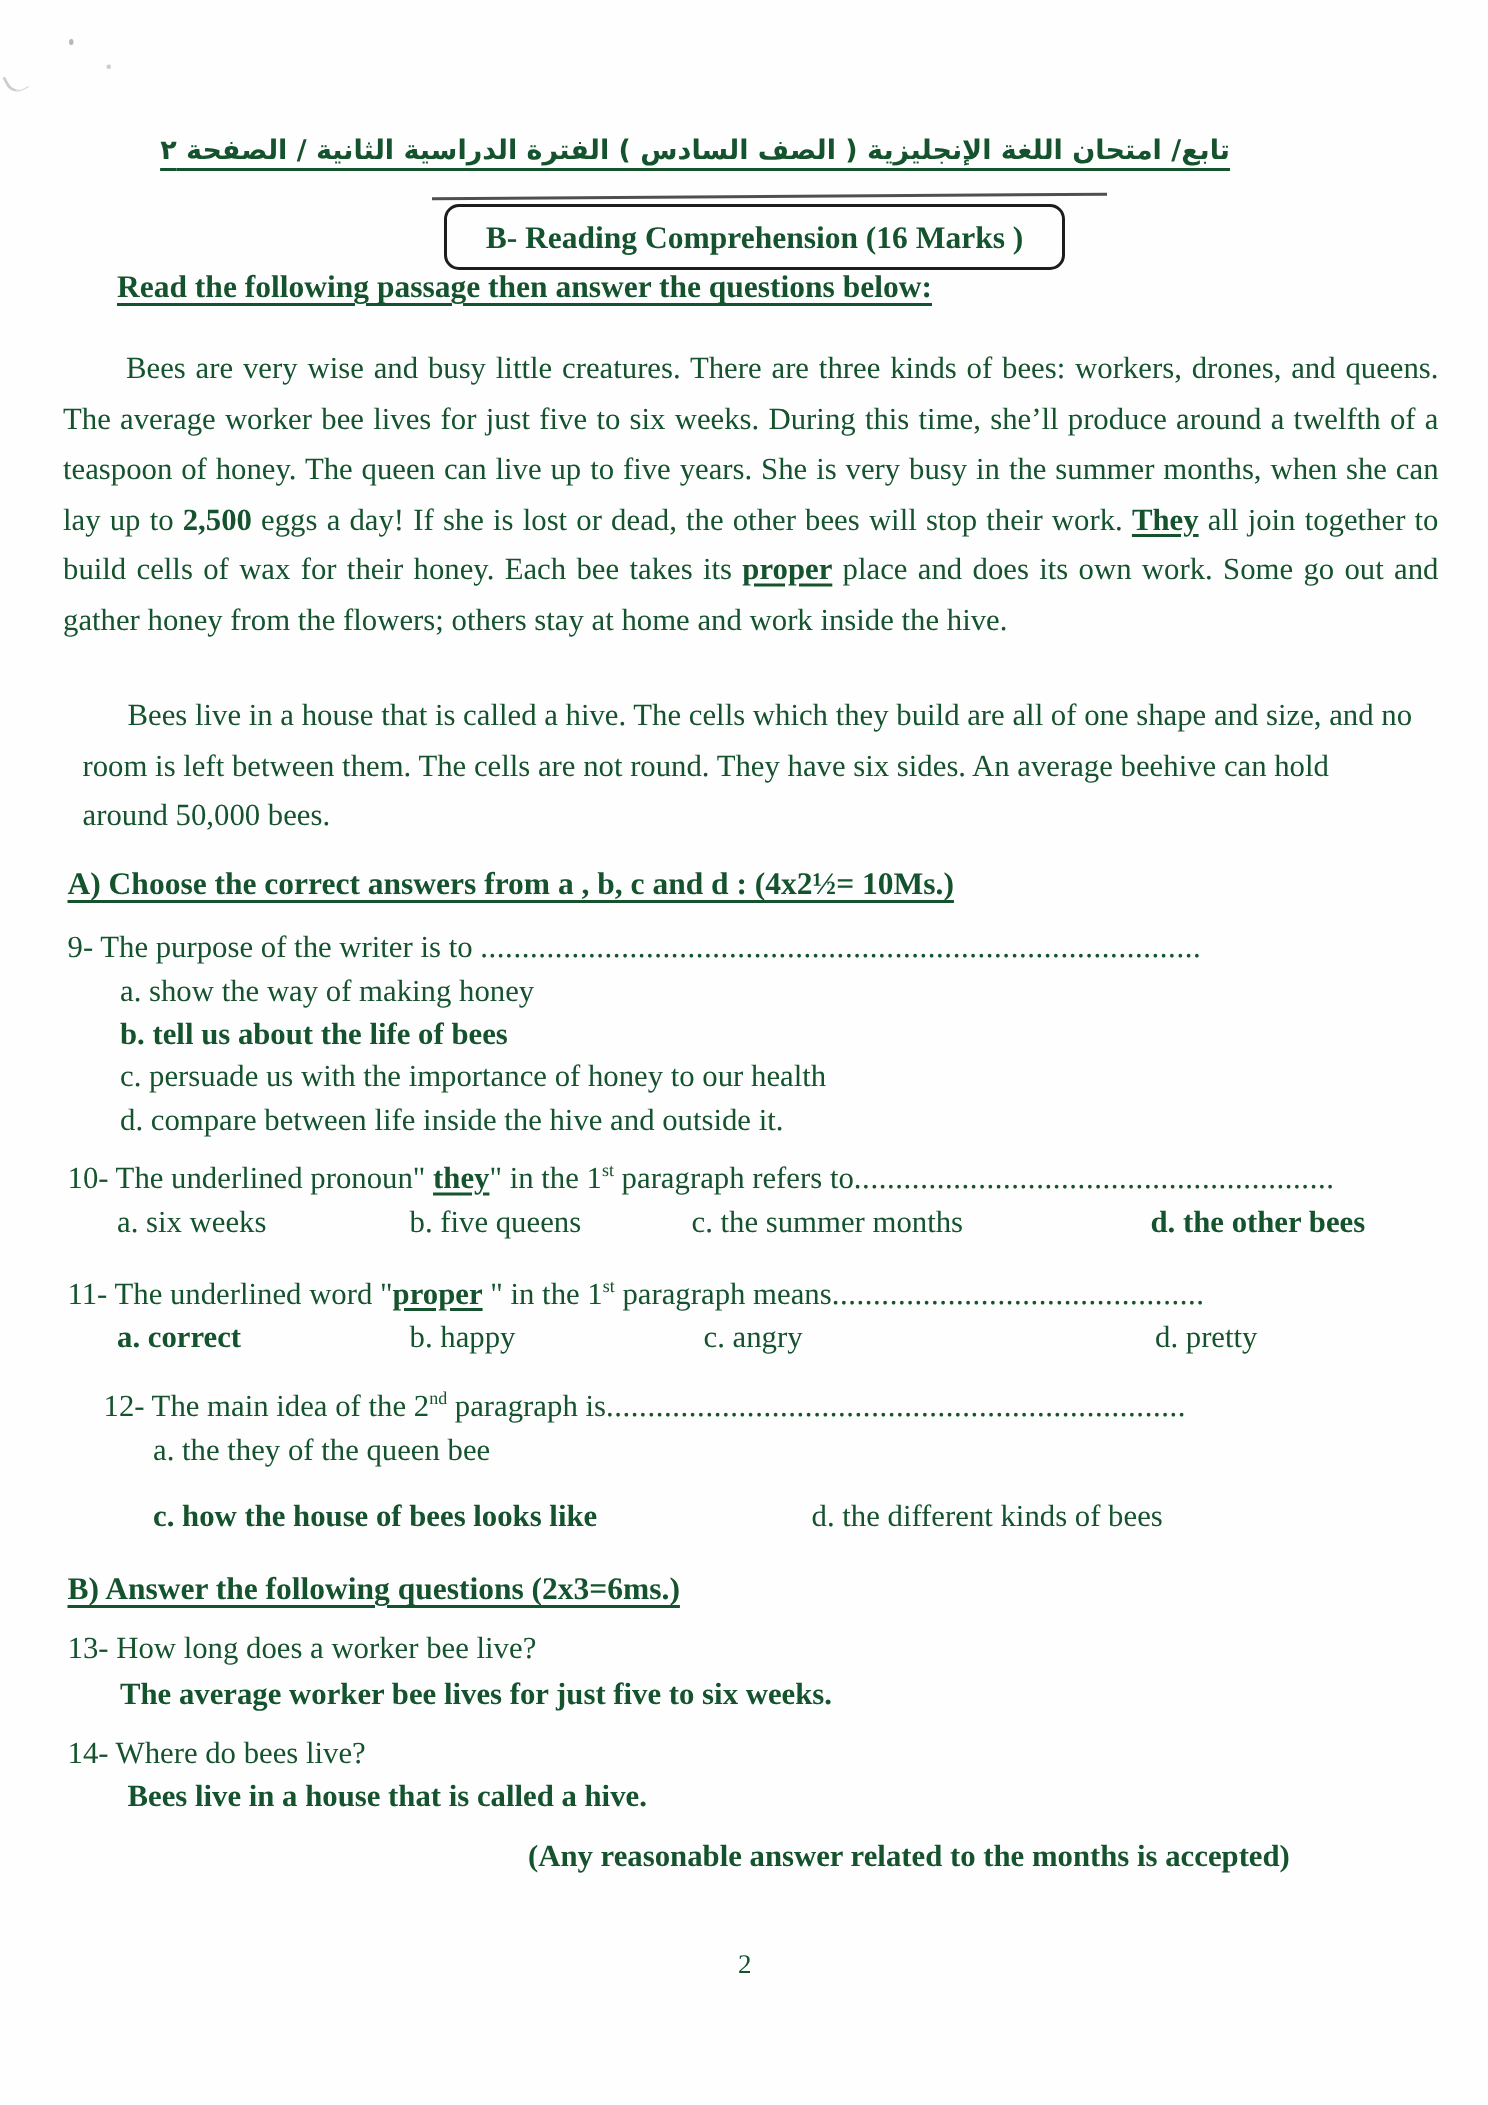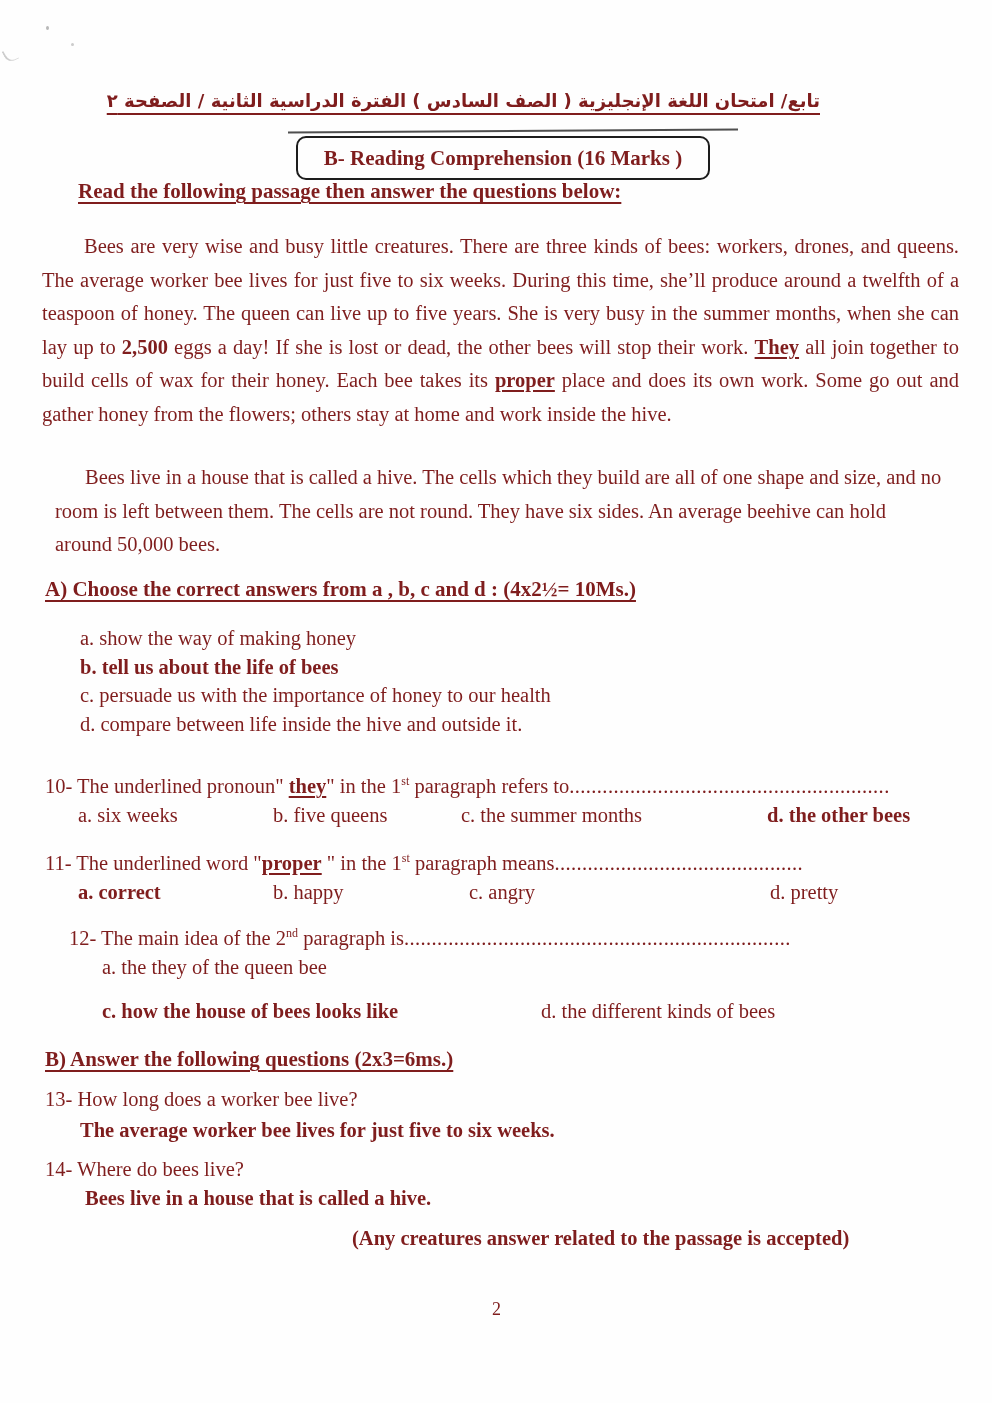--- a/index.html
+++ b/index.html
@@ -2,21 +2,21 @@
 <html><head>
 <meta charset="utf-8">
 <style>
   html, body { margin: 0; padding: 0; background: #ffffff; }
   .page {
     position: relative;
     width: 992px;
     height: 1403px;
     background: #fefefe;
     font-family: "Liberation Serif", serif;
-    color: #7f1d1d;
+    color: #14532d;
     overflow: hidden;
   }
   .bold { font-weight: 700; }
   .ul { text-decoration: underline; text-decoration-thickness: 2px; text-underline-offset: 3px; }
 
   
   .speck { position: absolute; background: #9a9a9a; border-radius: 50%; opacity: .7; }
   .speck1 { top: 26px; left: 46px; width: 3px; height: 4px; }
   .speck2 { top: 43px; left: 71px; width: 3px; height: 3px; opacity: .5; }
   .squiggle {
@@ -113,20 +113,21 @@
 
   <div class="instruction">Read the following passage then answer the questions below:</div>
 
   <p class="para p1"><span>Bees are very wise and busy little creatures. There are three kinds of bees: workers, drones, and queens. The average worker bee lives for just five to six weeks. During this time, she’ll produce around a twelfth of a teaspoon of honey. The queen can live up to five years. She is very busy in the summer months, when she can lay up to </span><b class="bold">2,500</b><span> eggs a day!  If she is lost or dead, the other bees will stop their work. </span><b class="bold ul">They</b><span> all join together to build cells of wax for their honey. Each bee takes its </span><b class="bold ul">proper</b><span> place and does its own work. Some go out and gather honey from the flowers; others stay at home and work inside the hive.</span></p>
 
   <p class="para p2">Bees live in a house that is called a hive. The cells which they build are all of one shape and size, and no room is left between them. The cells are not round. They have six sides. An average beehive can hold around 50,000 bees.</p>
 
   <div class="sec-heading a-heading">A) Choose the correct answers from a , b, c and d : (4x2½= 10Ms.)</div>
 
   <div class="question q9">
+    <div class="stem"><span>9- The purpose of the writer is to </span><span class="dots">.......................................................................................</span></div>
     <div class="opt-list">
       <div class="opt">a. show the way of making honey</div>
       <div class="opt bold">b. tell us about the life of bees</div>
       <div class="opt">c. persuade us with the importance of honey to our health</div>
       <div class="opt">d. compare between life inside the hive and outside it.</div>
     </div>
   </div>
 
   <div class="question q10">
     <div class="stem"><span>10- The underlined pronoun" </span><b class="bold ul">they</b><span>" in the </span><span>1</span><sup>st</sup><span> paragraph refers to</span><span class="dots">..........................................................</span></div>
@@ -164,17 +165,17 @@
   <div class="qa q13">
     <div class="q-text">13- How long does a worker bee live?</div>
     <div class="answer">The average worker bee lives for just five to six weeks.</div>
   </div>
 
   <div class="qa q14">
     <div class="q-text">14- Where do bees live?</div>
     <div class="answer">Bees live in a house that is called a hive.</div>
   </div>
 
-  <div class="note">(Any creatures answer related to the passage is accepted)</div>
+  <div class="note">(Any reasonable answer related to the months is accepted)</div>
 
   <div class="page-num">2</div>
 
 </div>
 
 </body></html>

